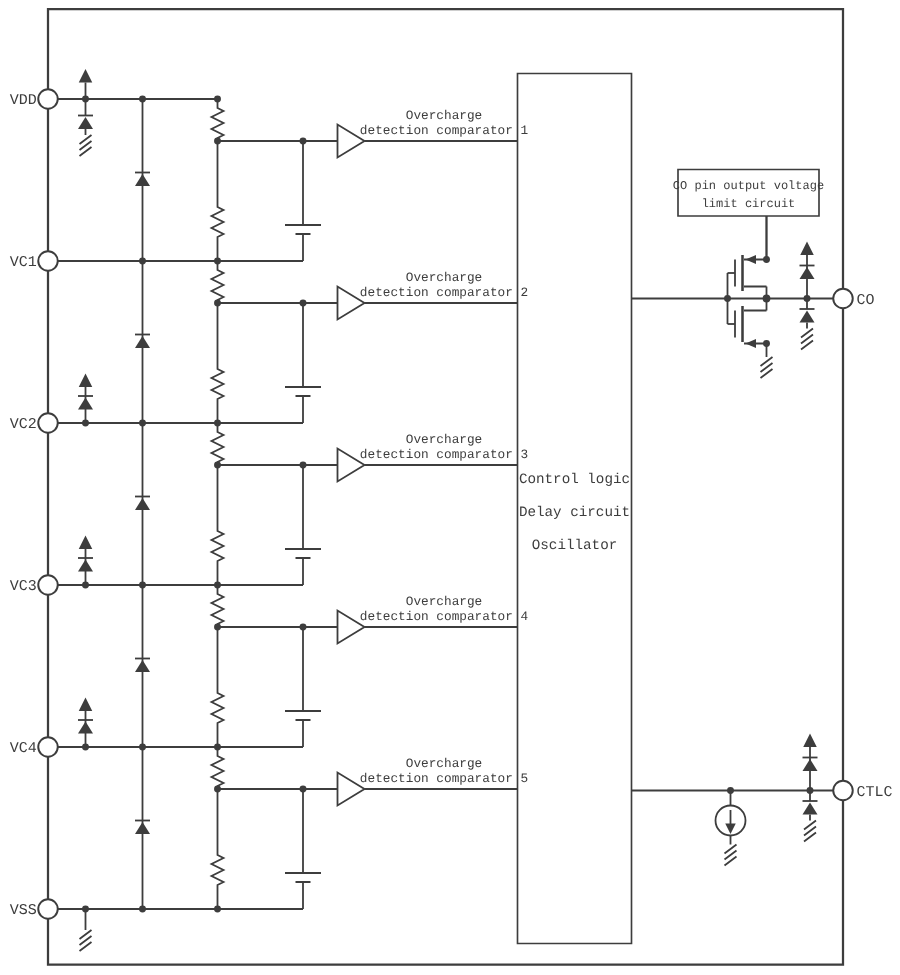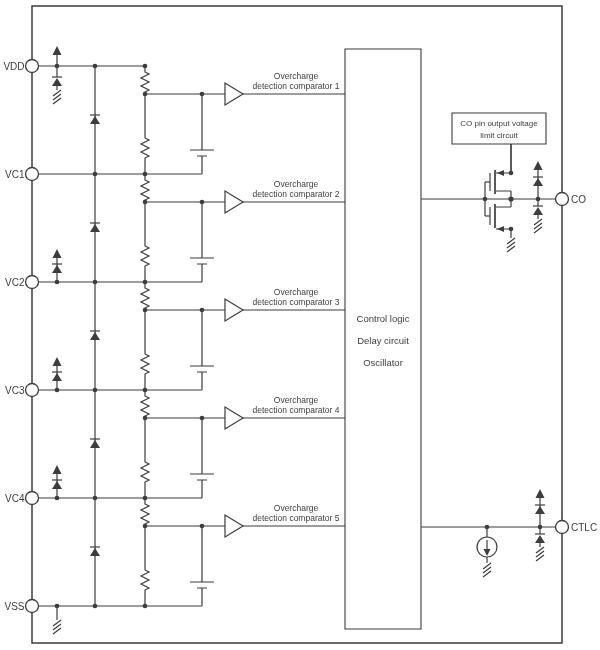--- a/index.html
+++ b/index.html
@@ -1,18 +1,18 @@
 <!DOCTYPE html>
 <html style="--line: #3d3d3d; --bg: #ffffff;"><head>
 <meta charset="utf-8">
 <style>
   :root { --line:#3d3d3d; --bg:#ffffff; }
   html,body { margin:0; padding:0; background:var(--bg); }
   .stage { position:relative; width:600px; height:650px; background:var(--bg);
-           font-family:Liberation Sans, sans-serif; }
+           font-family:Liberation Mono, monospace; }
   svg { display:block; }
   svg * { vector-effect:non-scaling-stroke; }
   .w   { stroke:var(--line); fill:none; stroke-width:1.2; }
   .bd  { stroke:var(--line); fill:none; stroke-width:1.5; }
   .box { stroke:var(--line); fill:none; stroke-width:1.1; }
   .ch  { stroke:var(--line); fill:none; stroke-width:1.7; }
   .dot { fill:var(--line); stroke:none; }
   .fil { fill:var(--line); stroke:none; }
   .comp{ fill:#ffffff; stroke:var(--line); stroke-width:1.2; }
   .pin { fill:#ffffff; stroke:var(--line); stroke-width:1.3; }

